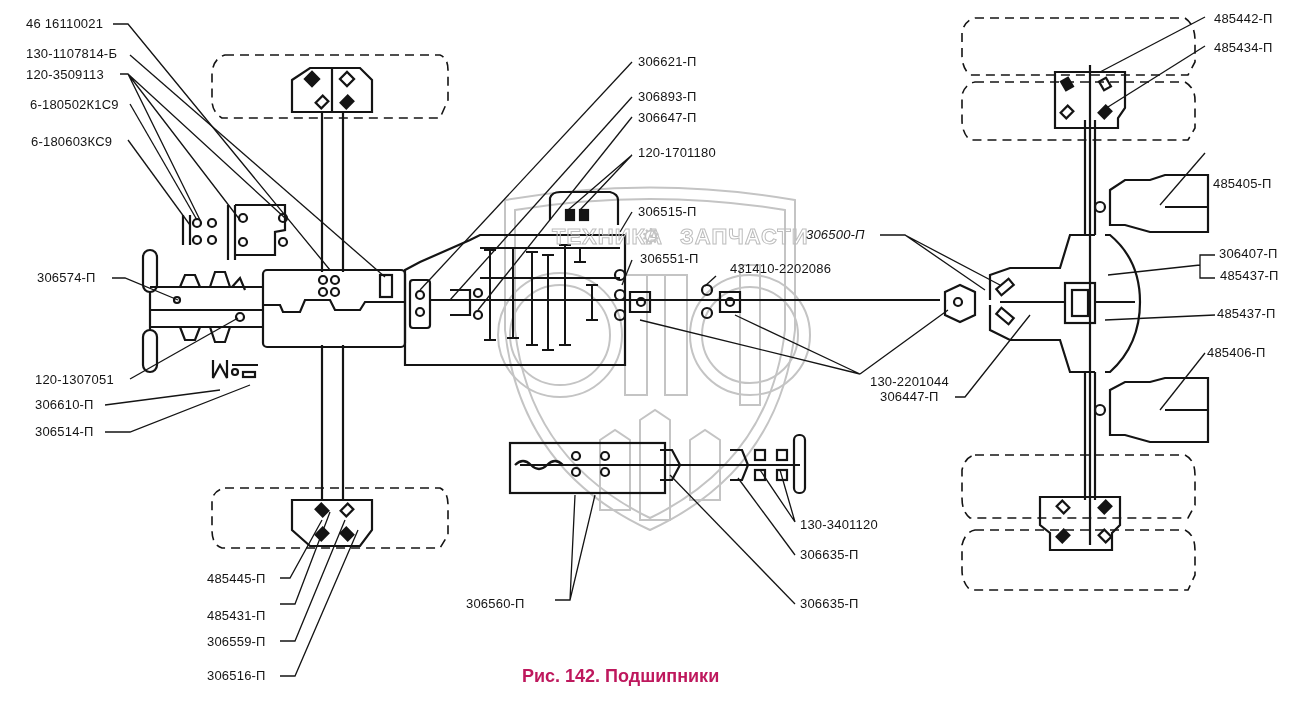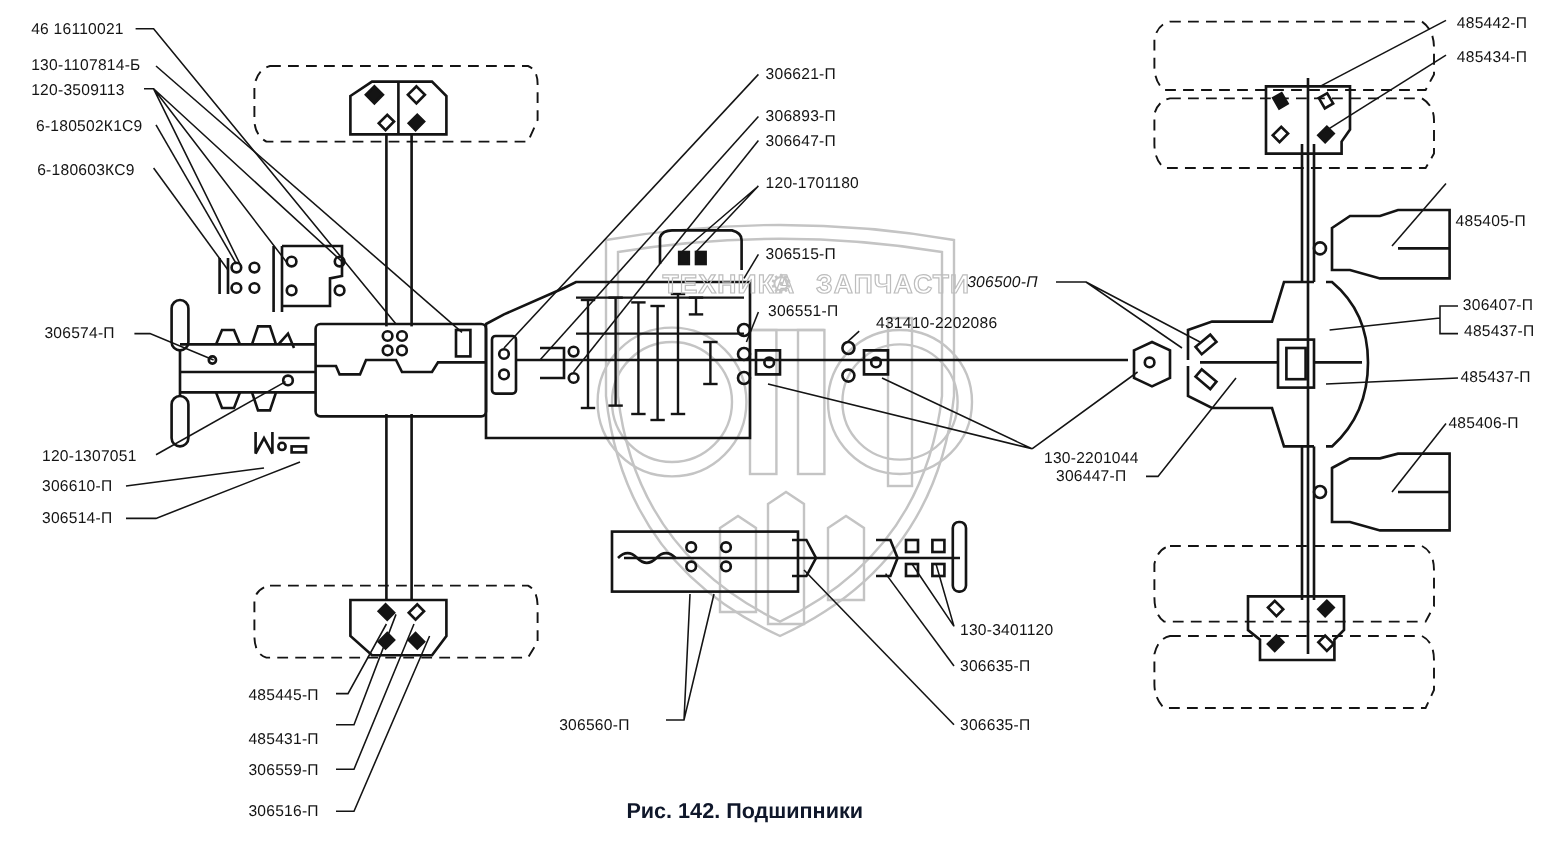--- a/index.html
+++ b/index.html
@@ -2,21 +2,21 @@
 <html><head>
 <meta charset="utf-8">
 <style>
   html, body { margin: 0; padding: 0; background: #ffffff; }
   body { width: 1300px; height: 705px; position: relative; overflow: hidden;
          font-family: "Liberation Sans", sans-serif; color: #111; }
   #canvas { position: absolute; left: 0; top: 0; }
   .lbl { position: absolute; font-size: 13px; line-height: 14px; white-space: nowrap;
          color: #141414; letter-spacing: 0.2px; }
   .caption { position: absolute; left: 522px; top: 666px; font-size: 18px; font-weight: bold;
-             color: #0f172a; white-space: nowrap; }
+             color: #be185d; white-space: nowrap; }
   .wm-text { position: absolute; font-size: 22px; font-weight: bold; color: transparent;
              -webkit-text-stroke: 1px #bdbdbd; letter-spacing: 1px; white-space: nowrap; }
 </style>
 </head>
 <body>
 
 <svg id="canvas" width="1300" height="705" viewBox="0 0 1300 705">
 
   <g fill="none" stroke="#c4c4c4" stroke-width="2">
     <path d="M505,200 Q650,175 795,200 L795,330 Q780,470 650,530 Q520,470 505,330 Z"></path>

